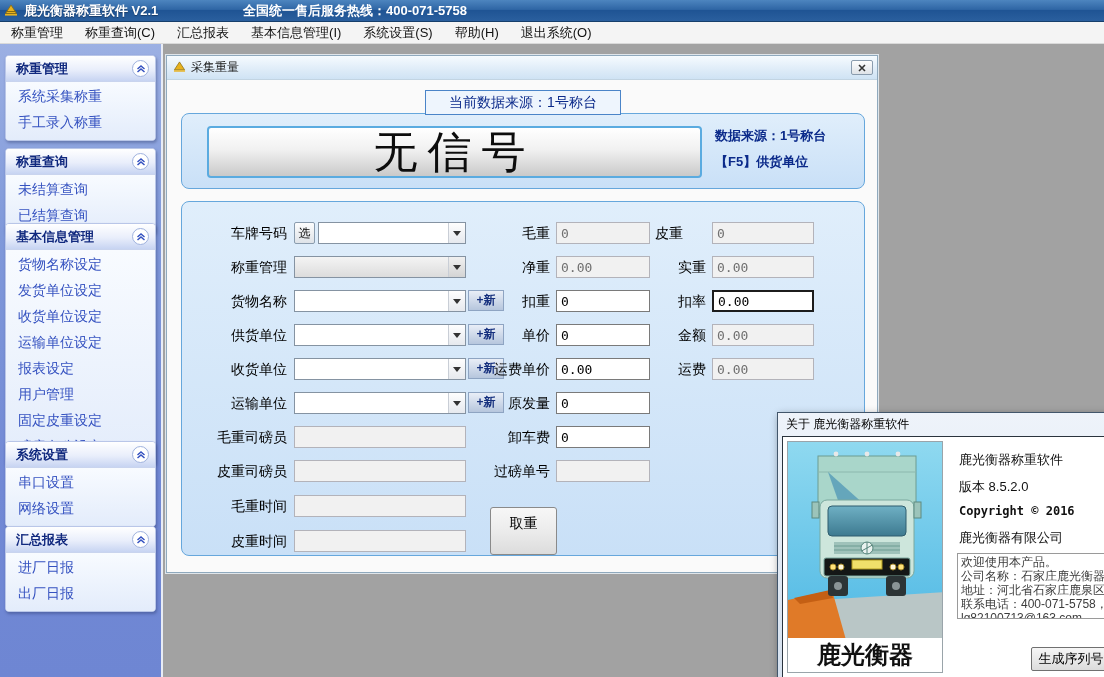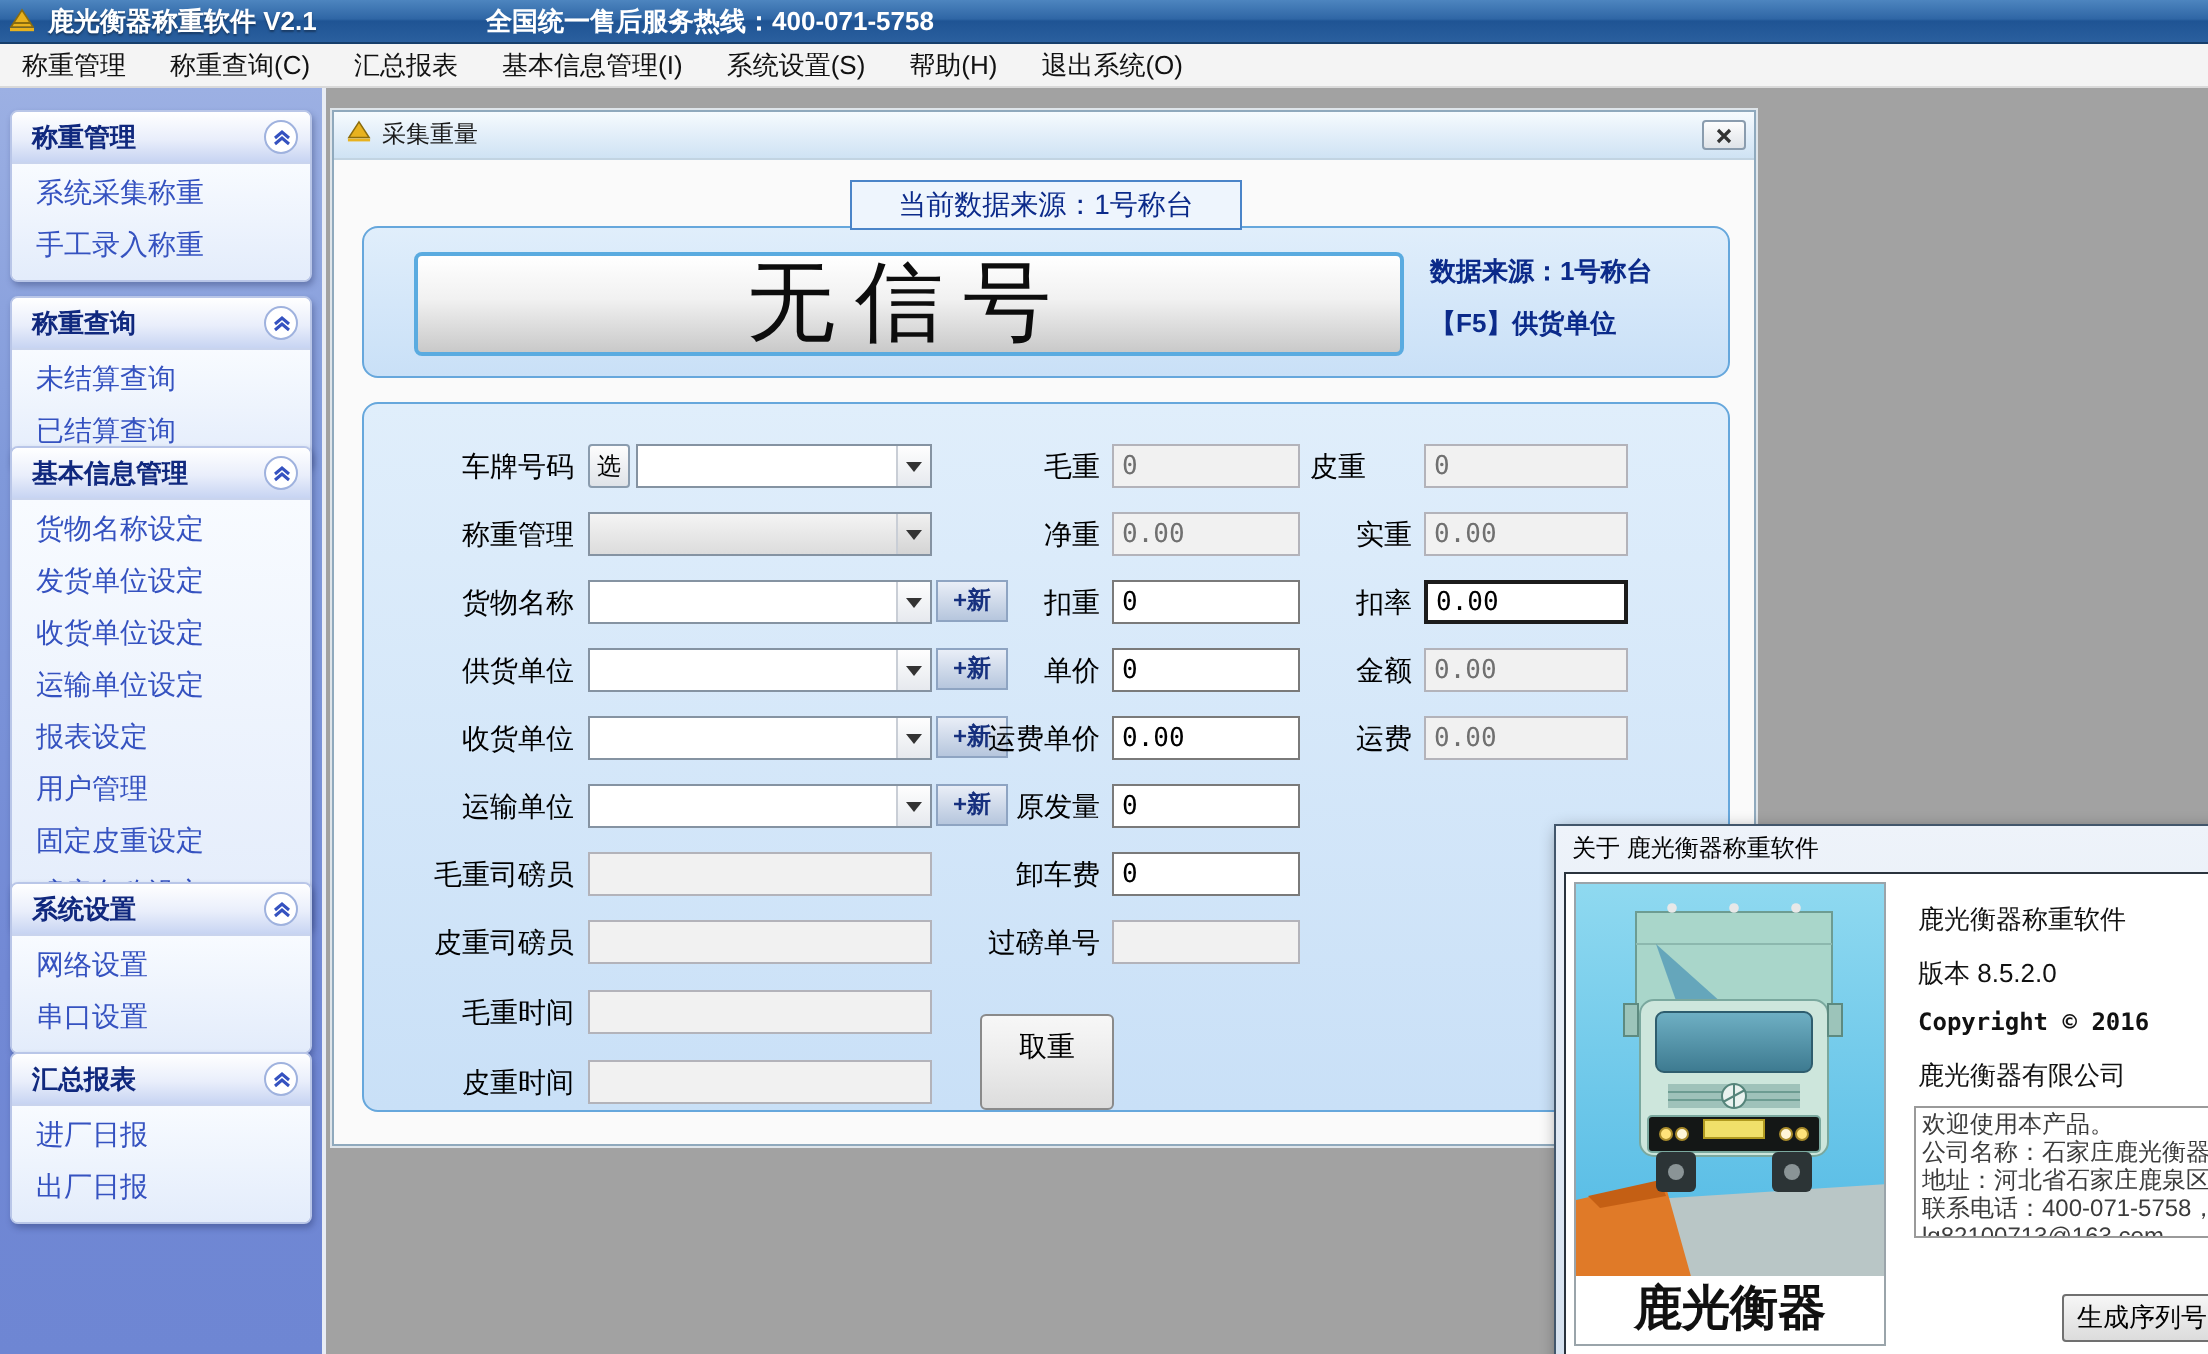--- a/index.html
+++ b/index.html
@@ -199,22 +199,22 @@
       <div class="card-header">
         <span class="hd-text">系统设置</span>
         <span class="chev">
             <svg width="10" height="10" viewBox="0 0 10 10">
               <path d="M1.5 5 L5 2 L8.5 5" fill="none" stroke="#3552c0" stroke-width="1.5"></path>
               <path d="M1.5 8 L5 5 L8.5 8" fill="none" stroke="#3552c0" stroke-width="1.5"></path>
             </svg>
           </span>
       </div>
       <div class="card-items">
+        <div class="s-item">串口设置</div>
         <div class="s-item">网络设置</div>
-        <div class="s-item">串口设置</div>
       </div>
     </div>
 
     <div class="card" style="top:482px;">
       <div class="card-header">
         <span class="hd-text">汇总报表</span>
         <span class="chev">
             <svg width="10" height="10" viewBox="0 0 10 10">
               <path d="M1.5 5 L5 2 L8.5 5" fill="none" stroke="#3552c0" stroke-width="1.5"></path>
               <path d="M1.5 8 L5 5 L8.5 8" fill="none" stroke="#3552c0" stroke-width="1.5"></path>

